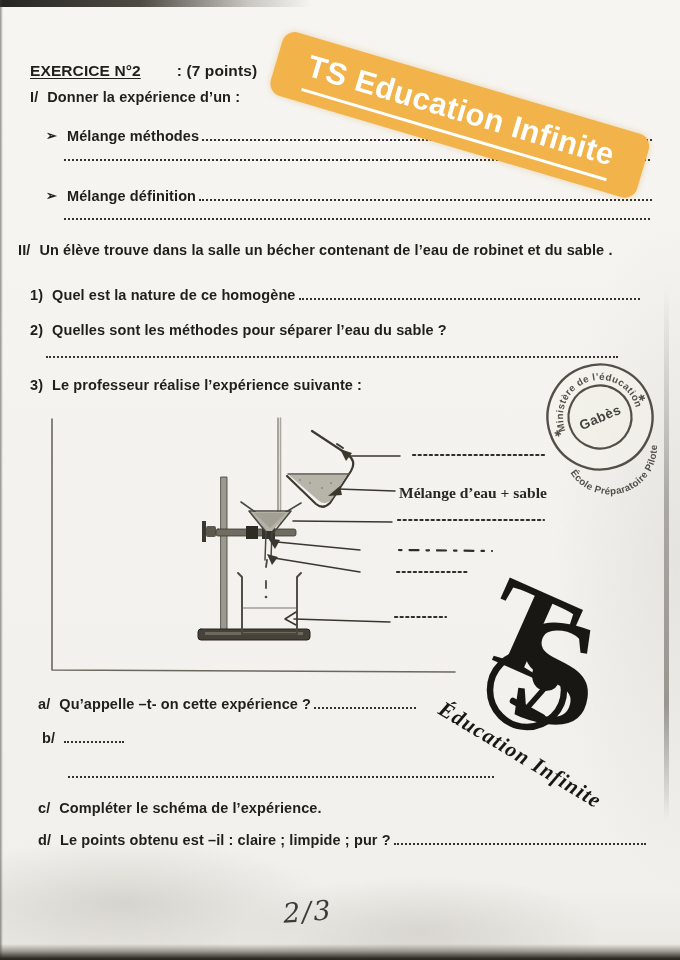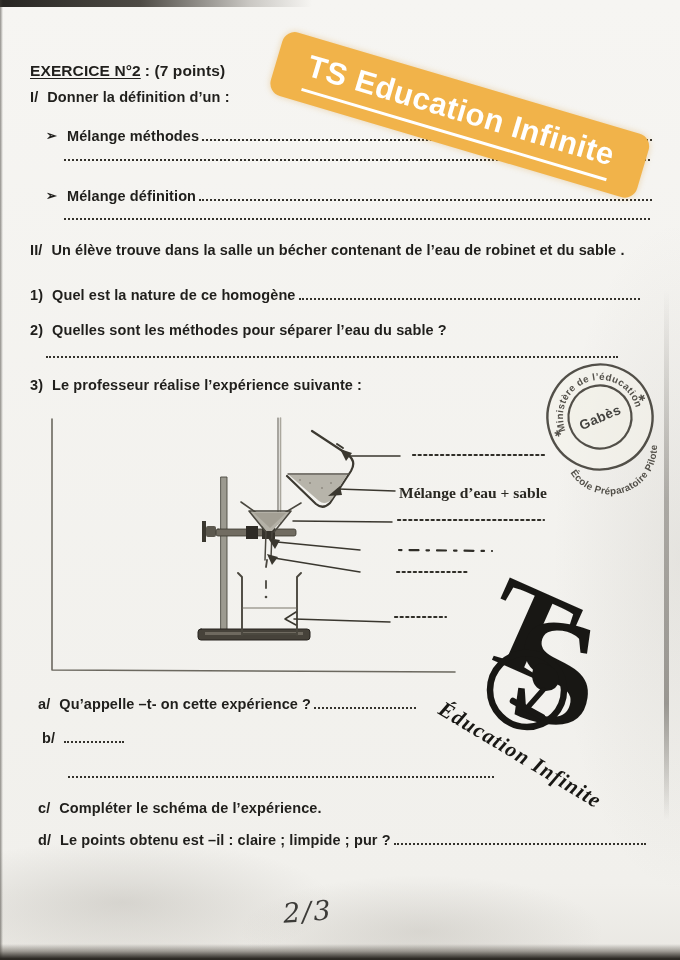--- a/index.html
+++ b/index.html
@@ -44,44 +44,44 @@
 </head>
 <body>
 
 <div class="page">
 
   <div class="edge-top"></div>
   <div class="edge-left"></div>
   <div class="edge-bottom"></div>
   <div class="edge-right-streak"></div>
 
-  <div class="row title-row" style="left:30px;top:62px;">
+  <div class="row title-row" style="left:30px;top:62px;gap:32px;">
     <span class="u">EXERCICE N°2</span>
     <span style="margin-left:4px;text-align:right;">: (7 points)</span>
   </div>
   <div class="row" style="left:30px;top:89px;">
     <span class="gap">I/</span>
-    <span>Donner la définition d’un :</span>
+    <span>Donner la expérience d’un :</span>
   </div>
 
   <div class="row" style="left:46px;top:128px;right:26px;">
     <span class="bullet">➢</span>
     <span>Mélange méthodes</span>
     <span class="dots"></span>
   </div>
   <div class="dotline" style="left:64px;top:159px;width:586px;"></div>
 
   <div class="row" style="left:46px;top:188px;right:26px;">
     <span class="bullet">➢</span>
     <span>Mélange définition</span>
     <span class="dots"></span>
   </div>
   <div class="dotline" style="left:64px;top:218px;width:586px;"></div>
 
-  <div class="row" style="left:30px;top:242px;">
+  <div class="row" style="left:18px;top:242px;">
     <span class="gap">II/</span>
     <span>Un élève trouve dans la salle un bécher contenant de l’eau de robinet et du sable .</span>
   </div>
 
   <div class="row" style="left:30px;top:287px;right:38px;">
     <span class="gap">1)</span>
     <span>Quel est la nature de ce homogène</span>
     <span class="dots"></span>
   </div>
 

